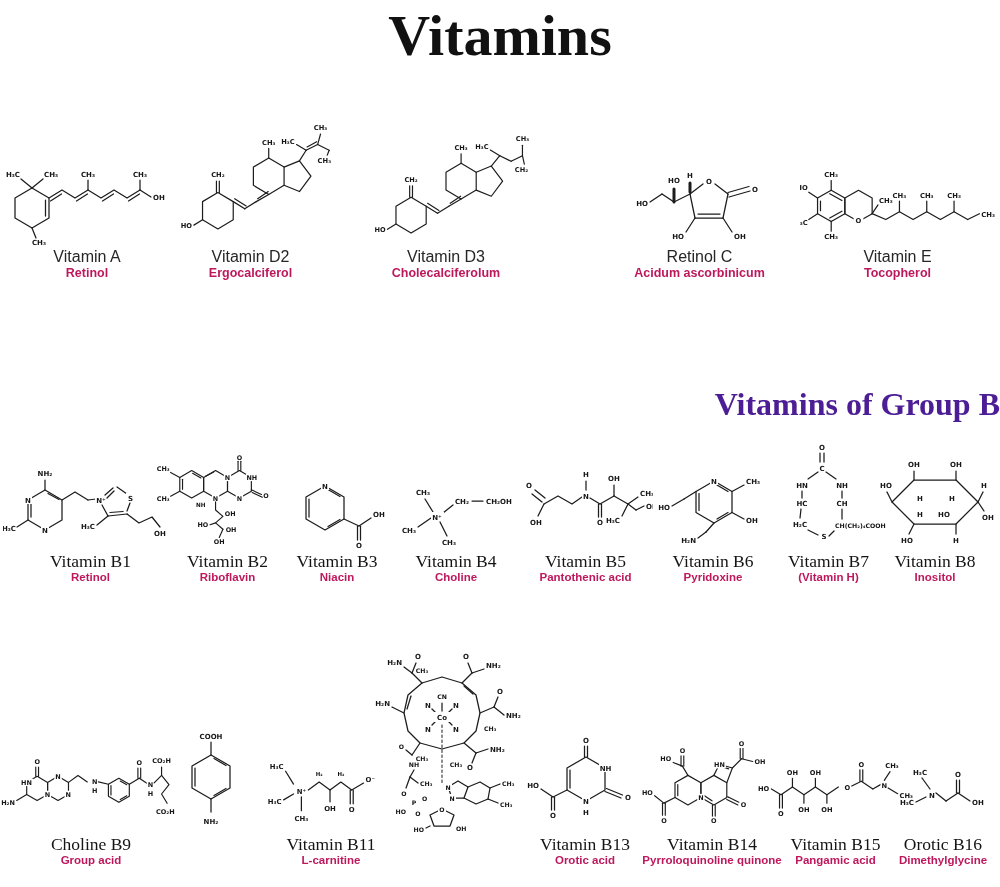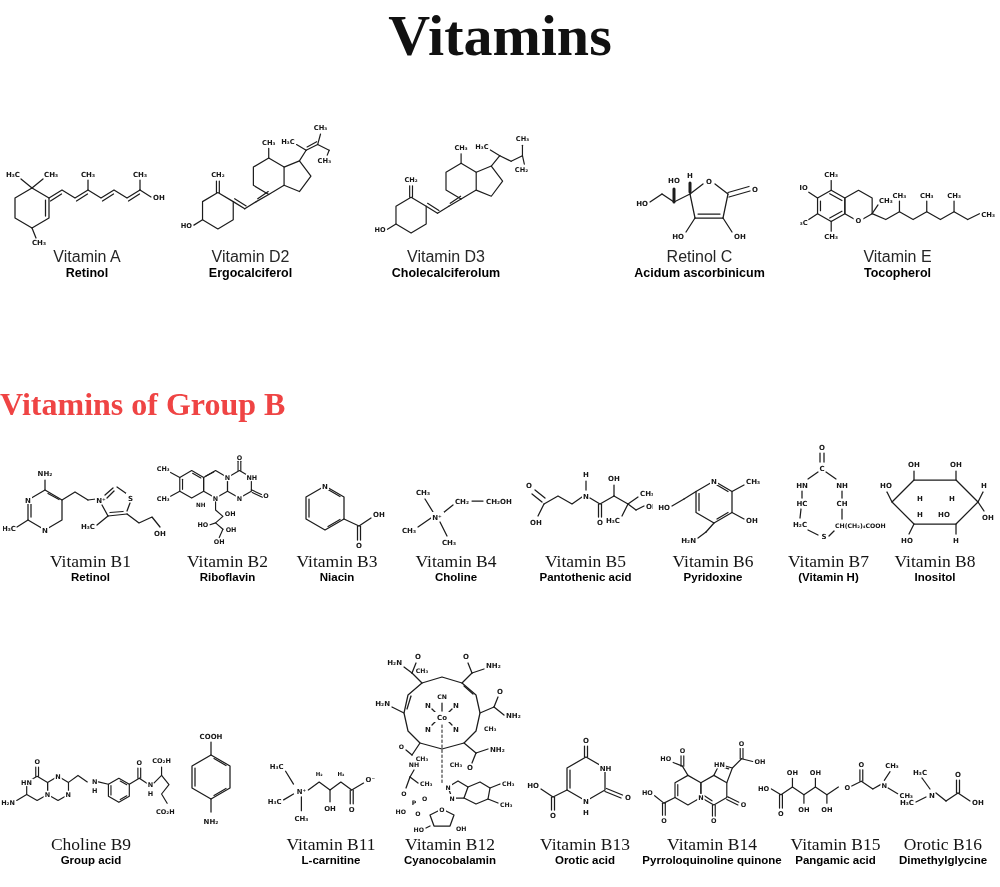--- a/index.html
+++ b/index.html
@@ -1,28 +1,28 @@
 <!DOCTYPE html>
 <html><head>
 <meta charset="utf-8">
 <style>
   html,body{margin:0;padding:0;background:#fff;}
   #page{position:relative;width:1000px;height:887px;background:#fff;overflow:hidden;
         font-family:"Liberation Sans",sans-serif;}
   .h-title{position:absolute;left:0;right:0;top:2px;text-align:center;
            font-family:"Liberation Serif",serif;font-weight:bold;font-size:58px;color:#111;margin:0;}
-  .h-group{position:absolute;left:0;right:0;top:386px;text-align:left;
-           font-family:"Liberation Serif",serif;font-weight:bold;font-size:32px;color:#ef4444;margin:0;}
+  .h-group{position:absolute;left:0;right:0;top:386px;text-align:right;
+           font-family:"Liberation Serif",serif;font-weight:bold;font-size:32px;color:#4c1d95;margin:0;}
   figure.vit{position:absolute;margin:0;padding:0;}
   figure.vit svg{display:block;margin:0 auto;}
   figcaption{text-align:center;margin-top:2px;}
   .vname{color:#262626;}
   .row1 .vname{font-family:"Liberation Sans",sans-serif;font-size:16px;line-height:18px;}
   .rowb .vname{font-family:"Liberation Serif",serif;font-size:17.5px;line-height:19px;color:#141414;}
-  .cname{font-family:"Liberation Sans",sans-serif;font-weight:bold;color:#000000;}
+  .cname{font-family:"Liberation Sans",sans-serif;font-weight:bold;color:#be185d;}
   .row1 .cname{font-size:12.5px;line-height:15px;}
   .rowb .cname{font-size:11.5px;line-height:13px;}
   
   .vit svg line,.vit svg polyline,.vit svg polygon,.vit svg path{
       fill:none;stroke:#1c1c1c;stroke-width:1.25;stroke-linecap:round;stroke-linejoin:round;}
   .vit svg rect{fill:#fff;stroke:none;}
   .vit svg text{font-family:"DejaVu Sans",sans-serif;font-size:7px;font-weight:bold;fill:#161616;stroke:none;}
   .vit svg text.s{font-size:5.5px;}
   .vit svg text.s6{font-size:6.2px;}
   .vit svg .wg{stroke-width:3;}
@@ -591,24 +591,20 @@
       <rect x="80" y="146" width="8" height="8"></rect>
         <text x="84" y="153" text-anchor="middle" class="s6">N</text>
       <rect x="84" y="157" width="8" height="8"></rect>
         <text x="88" y="164" text-anchor="middle" class="s6">N</text>
       <path d="M104,150 L116,145 L126,151 L124,162 L112,167 L100,161"></path>
       <line x1="126" y1="151" x2="136" y2="147"></line>
         <text x="138" y="149" class="s6">CH₃</text>
       <line x1="124" y1="162" x2="134" y2="166"></line>
         <text x="136" y="170" class="s6">CH₃</text>
     </svg>
-    <figcaption>
-      <div class="vname">Vitamin B12</div>
-      <div class="cname">Cyanocobalamin</div>
-    </figcaption>
   </figure>
 
   <figure class="vit rowb" style="left:520px;top:727px;width:130px">
     <svg width="130" height="106" viewBox="0 0 130 106">
       <polygon points="66,30 85,41 85,63 66,74 47,63 47,41"></polygon>
       <line x1="50" y1="43" x2="50" y2="61"></line>
       <line x1="64.5" y1="30" x2="64.5" y2="19"></line>
         <line x1="67.5" y1="30" x2="67.5" y2="19"></line>
       <text x="66" y="16" text-anchor="middle">O</text>
       <rect x="79" y="36" width="13" height="9"></rect>

